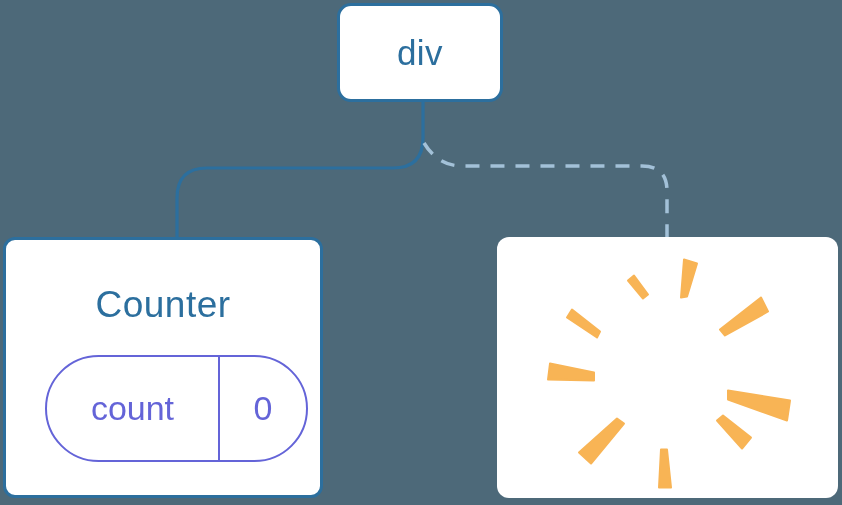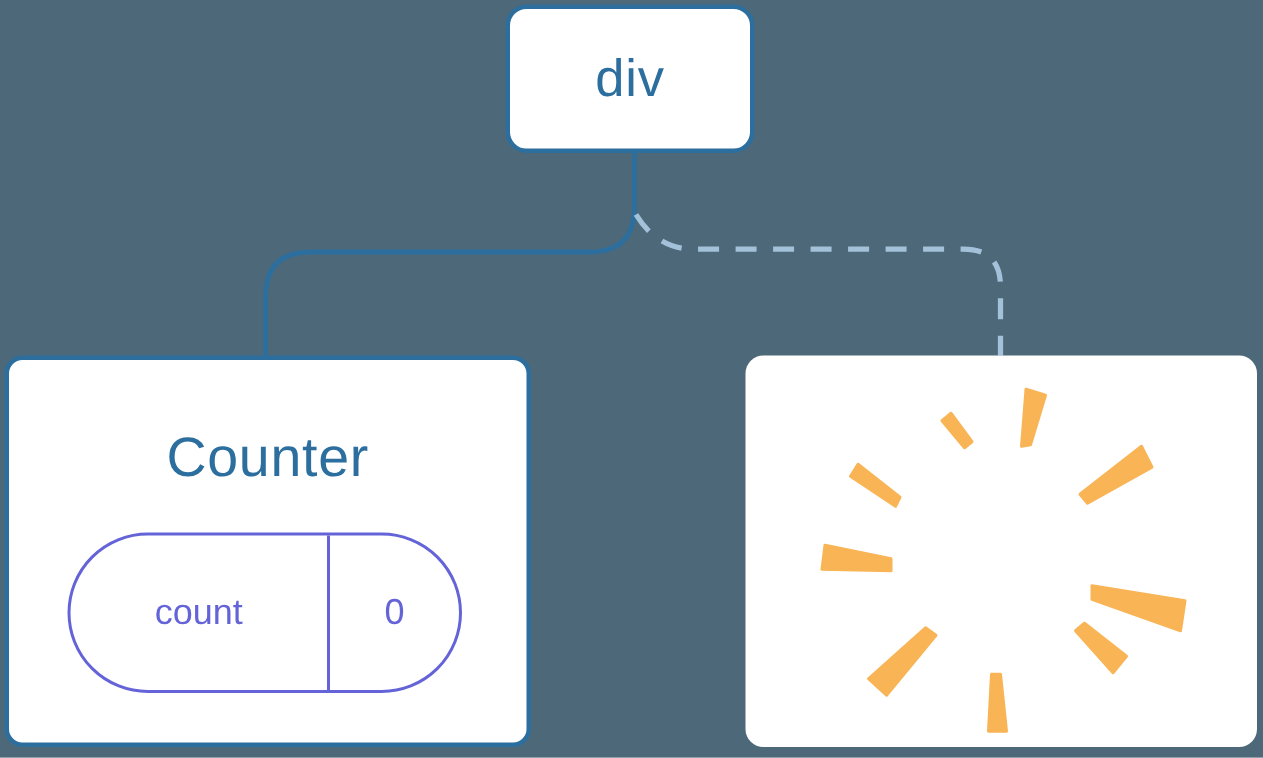--- a/index.html
+++ b/index.html
@@ -51,21 +51,21 @@
   .root-label {
     color: var(--accent-blue, #2c6f9e);
     font-size: 35px;
     font-weight: 500;
     letter-spacing: 0.5px;
     text-align: right;
   }
 
   .counter-node {
     left: 3px; top: 237px;
-    width: 351px; height: 261px;
+    width: 320px; height: 261px;
     border: 3px solid var(--accent-blue, #2c6f9e);
     border-radius: 12px;
   }
   .counter-title {
     position: absolute;
     top: 44px; left: 0; right: 0;
     text-align: center;
     color: var(--accent-blue, #2c6f9e);
     font-size: 37px;
     font-weight: 500;
@@ -74,21 +74,21 @@
   .state-pill {
     position: absolute;
     left: 39px; top: 115px;
     width: 263px; height: 107px;
     border: 2.5px solid var(--state-purple, #6464d8);
     border-radius: 60px;
     box-sizing: border-box;
     display: flex;
     background: #ffffff;
     color: var(--state-purple, #6464d8);
-    font-size: 24px;
+    font-size: 34px;
     font-weight: 400;
   }
   .state-key {
     width: 66%;
     border-right: 2.5px solid var(--state-purple, #6464d8);
     display: flex;
     align-items: center;
     justify-content: center;
   }
   .state-value {

